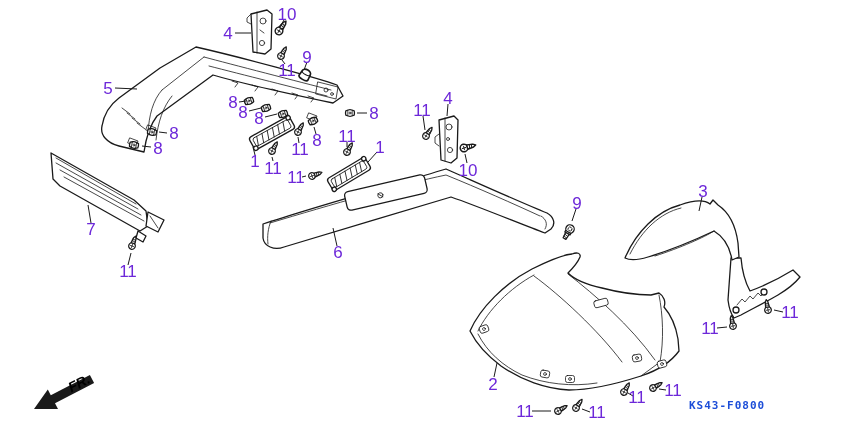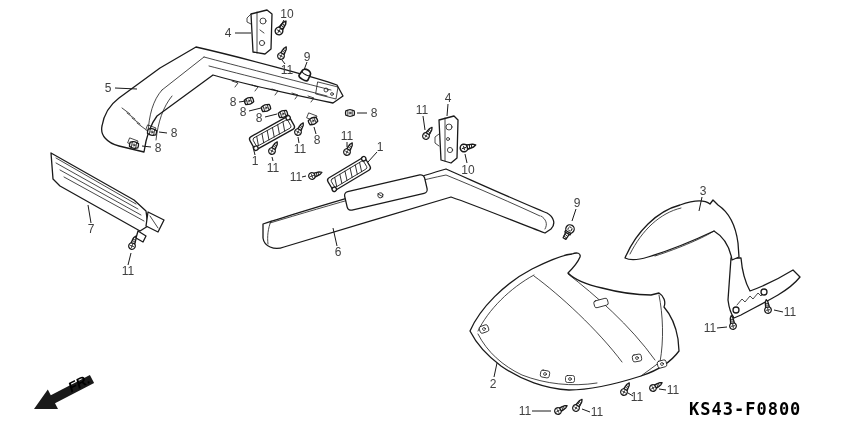--- a/index.html
+++ b/index.html
@@ -1,25 +1,25 @@
 <!DOCTYPE html>
 <html><head>
 <meta charset="utf-8">
 <style>
   html,body{margin:0;padding:0;background:#fff;}
   .stage{position:relative;width:850px;height:425px;background:#fff;overflow:hidden;
          font-family:"Liberation Sans",sans-serif;}
   .stage svg{position:absolute;left:0;top:0;}
-  .co{position:absolute;transform:translate(-50%,-50%);font-size:12px;line-height:1;
-      color:#404040;letter-spacing:0;white-space:nowrap;}
+  .co{position:absolute;transform:translate(-50%,-50%);font-size:17px;line-height:1;
+      color:#6d28d9;letter-spacing:0;white-space:nowrap;}
   .fr-label{position:absolute;left:79px;top:383px;transform:translate(-50%,-50%) rotate(-27deg);
       font-weight:bold;font-style:italic;font-size:14px;color:#000;}
   .diagram-code{position:absolute;left:689px;top:399px;
-      font-family:"DejaVu Sans Mono",monospace;font-weight:bold;font-size:17px;
-      letter-spacing:1px;color:#000000;}
+      font-family:"DejaVu Sans Mono",monospace;font-weight:bold;font-size:11px;
+      letter-spacing:1px;color:#1d4ed8;}
   .ink{stroke:#1a1a1a;fill:none;stroke-width:1.3;stroke-linejoin:round;stroke-linecap:round;}
   .ink-thin{stroke:#1a1a1a;fill:none;stroke-width:0.8;stroke-linejoin:round;stroke-linecap:round;}
   .paper{fill:#ffffff;}
   .solid{fill:#1a1a1a;stroke:none;}
   .leader{stroke:#1a1a1a;stroke-width:1;}
 </style>
 </head>
 <body>
 
 <div class="stage">

